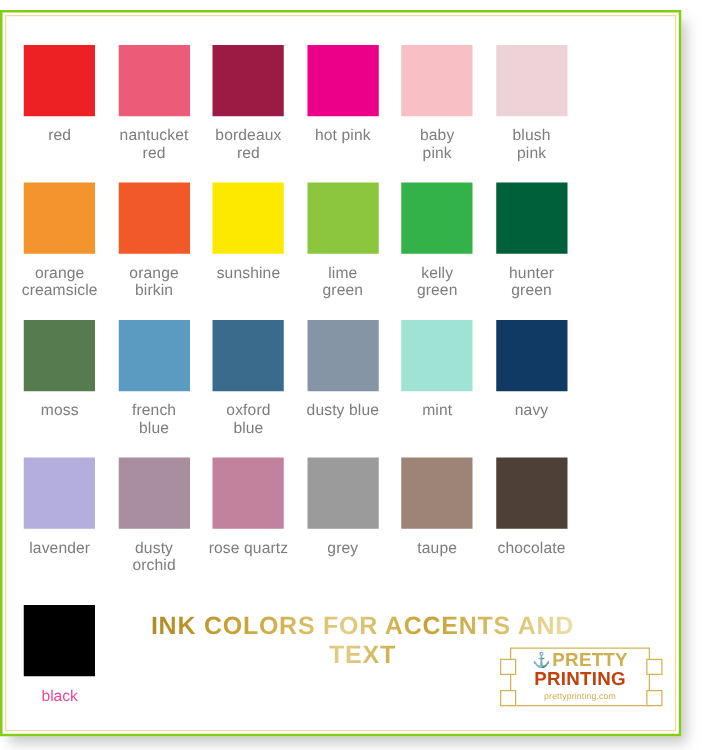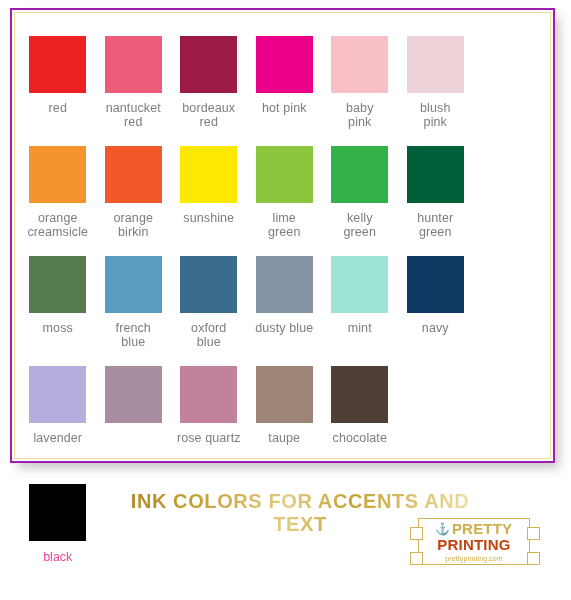--- a/index.html
+++ b/index.html
@@ -9,27 +9,27 @@
   body {
     width: 571px;
     height: 600px;
     background: #ffffff;
     font-family: "Liberation Sans", sans-serif;
     overflow: hidden;
   }
 
   #card {
     position: absolute;
-    left: 10px;
+    left: 0;
     top: 8px;
     width: 545px;
-    height: 455px;
+    height: 581px;
     background: #ffffff;
     box-sizing: border-box;
-    border: 2px solid #a21caf;
+    border: 2px solid #84cc16;
     box-shadow: 6px 7px 10px -2px rgba(120,120,120,0.42);
   }
   #card::after {
     content: "";
     position: absolute;
     left: 2px; top: 2px; right: 2px; bottom: 2px;
     border: 1px solid #f0dca0;
     pointer-events: none;
   }
 
@@ -262,24 +262,29 @@
           <div class="swatch-label">navy</div>
         </div>
       </div>
       <div class="swatch-row">
         <div class="swatch-cell">
           <div class="swatch-chip" style="background: rgb(180, 174, 220);"></div>
           <div class="swatch-label">lavender</div>
         </div>
         <div class="swatch-cell">
           <div class="swatch-chip" style="background: rgb(169, 142, 160);"></div>
+          <div class="swatch-label">dusty<br>orchid</div>
         </div>
         <div class="swatch-cell">
           <div class="swatch-chip" style="background: rgb(194, 129, 156);"></div>
           <div class="swatch-label">rose quartz</div>
+        </div>
+        <div class="swatch-cell">
+          <div class="swatch-chip" style="background: rgb(155, 155, 155);"></div>
+          <div class="swatch-label">grey</div>
         </div>
         <div class="swatch-cell">
           <div class="swatch-chip" style="background: rgb(157, 132, 119);"></div>
           <div class="swatch-label">taupe</div>
         </div>
         <div class="swatch-cell">
           <div class="swatch-chip" style="background: rgb(79, 64, 55);"></div>
           <div class="swatch-label">chocolate</div>
         </div>
       </div>

